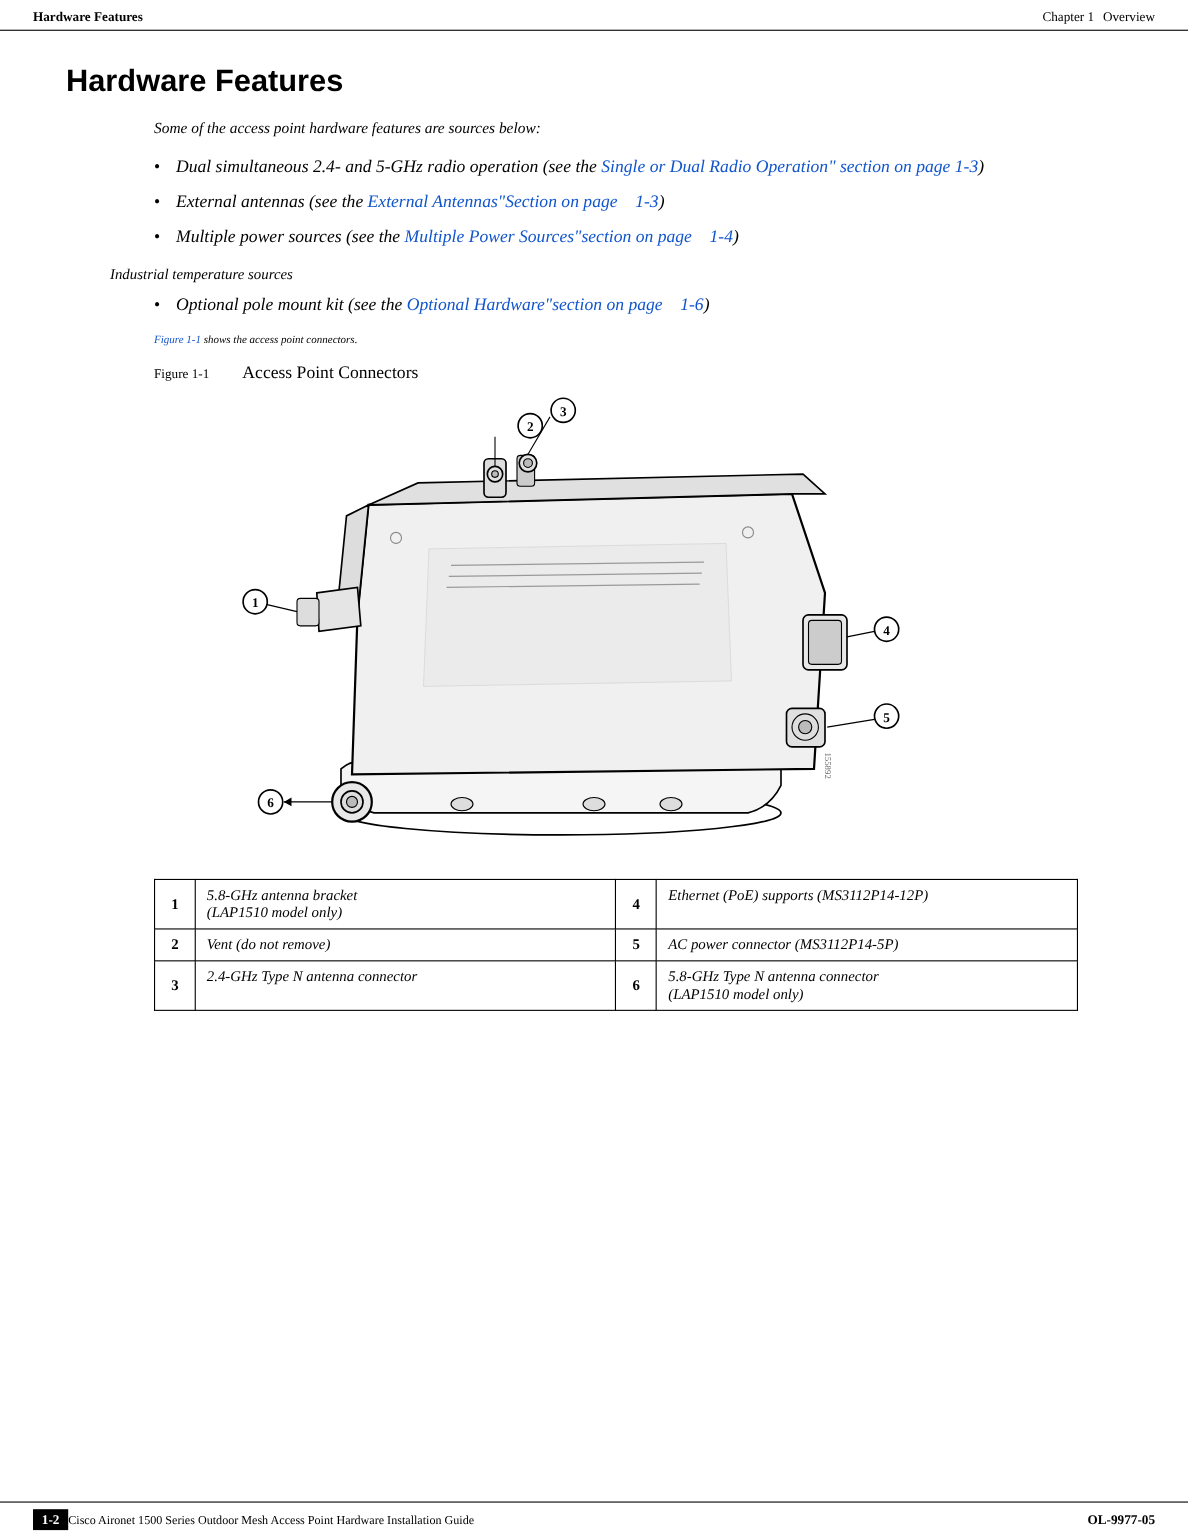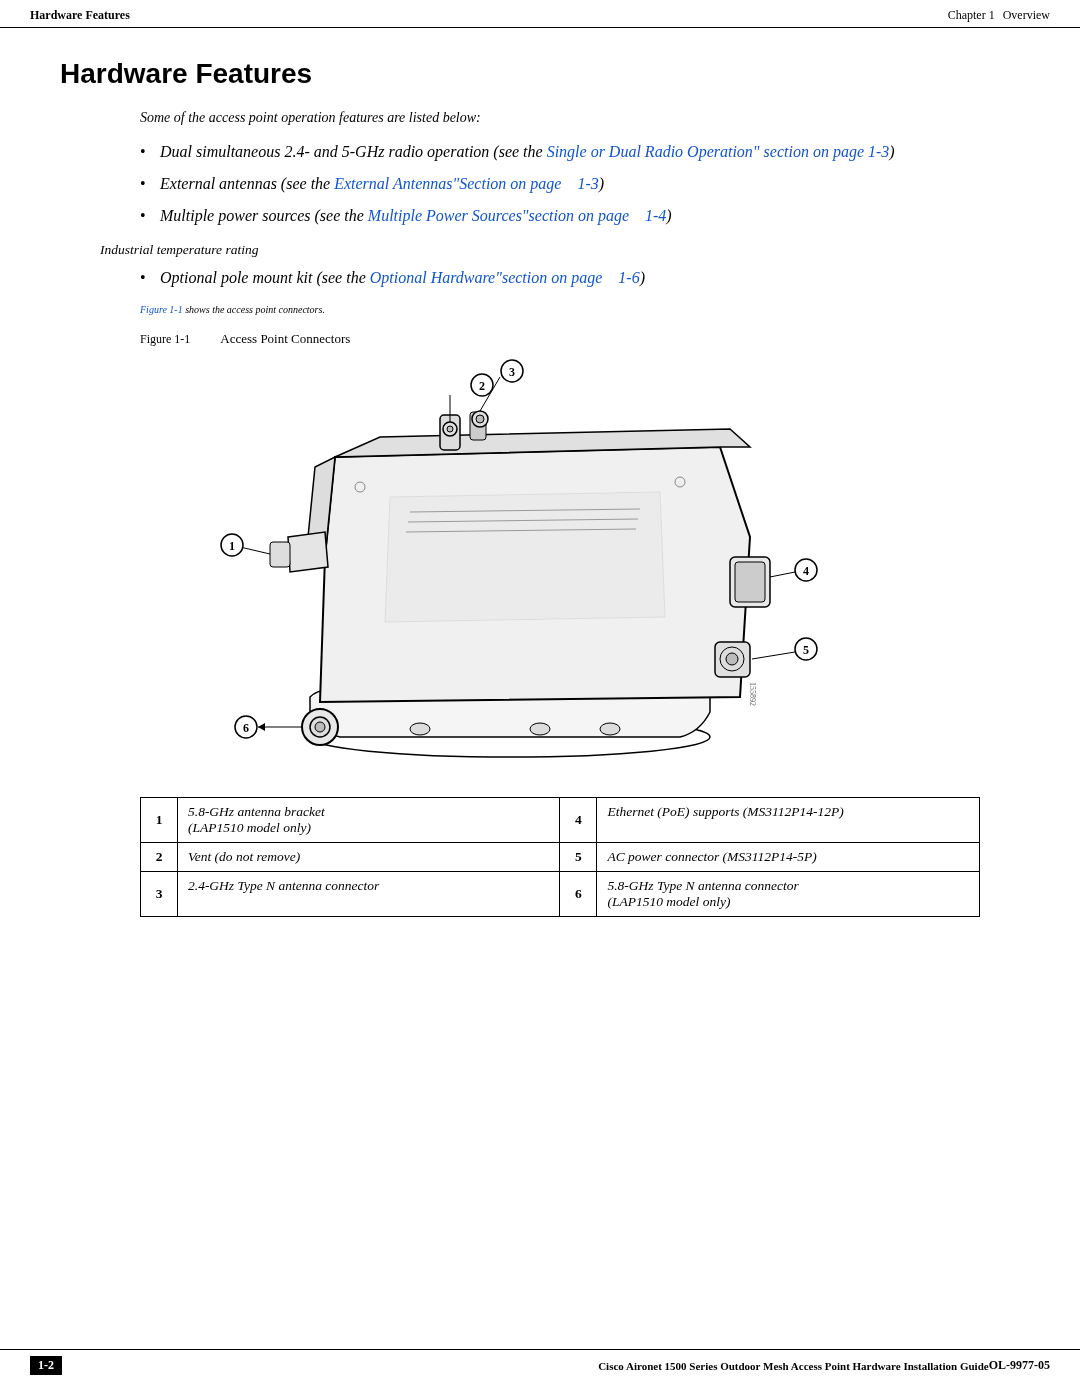--- a/index.html
+++ b/index.html
@@ -112,21 +112,21 @@
       font-size: 13px;
     }
 
     .figure-number {
       font-weight: normal;
       margin-right: 30px;
       font-size: 12px;
     }
 
     .figure-caption {
-      font-size: 13px;
+      font-size: 16px;
     }
 
     
     .diagram-area {
       position: relative;
       width: 700px;
       height: 420px;
       margin-bottom: 20px;
     }
 
@@ -160,21 +160,21 @@
       vertical-align: middle;
     }
 
     .connector-table .desc-cell {
       width: 310px;
     }
 
     
     .page-footer {
       position: absolute;
-      bottom: 16px;
+      bottom: 0;
       left: 0;
       right: 0;
       border-top: 1px solid #000;
       display: flex;
       justify-content: space-between;
       align-items: center;
       padding: 6px 30px;
     }
 
     .footer-left {
@@ -186,22 +186,22 @@
     .page-number-box {
       background: #000;
       color: #fff;
       padding: 2px 8px;
       font-size: 12px;
       font-weight: bold;
     }
 
     .footer-center {
       font-size: 11px;
-      font-weight: bold;
-      text-align: right;
+      font-weight: normal;
+      text-align: left;
       flex: 1;
     }
 
     .footer-right {
       font-size: 12px;
       font-weight: bold;
     }
   </style>
 </head>
 <body>
@@ -209,35 +209,35 @@
 <div class="page-header">
   <span class="header-left">Hardware Features</span>
   <span class="header-chapter">Chapter 1</span>
   <span>Overview</span>
 </div>
 
 <div class="main-content">
 
   <h1 class="page-section-title">Hardware Features</h1>
 
-  <p class="intro-text">Some of the access point operation features are listed below:</p>
+  <p class="intro-text">Some of the access point hardware features are sources below:</p>
 
   <ul class="bullet-list">
     <li>
       <span>Dual simultaneous 2.4- and 5-GHz radio operation (see the </span><a class="link-text">Single or Dual Radio Operation" section on page 1-3</a><span>)</span>
     </li>
     <li>
       <span>External antennas (see the </span><a class="link-text">External Antennas"Section on page &nbsp;&nbsp; 1-3</a><span>)</span>
     </li>
     <li>
       <span>Multiple power sources (see the </span><a class="link-text">Multiple Power Sources"section on page &nbsp;&nbsp; 1-4</a><span>)</span>
     </li>
   </ul>
 
-  <p class="indent-text">Industrial temperature rating</p>
+  <p class="indent-text">Industrial temperature sources</p>
 
   <ul class="bullet-list">
     <li>
       <span>Optional pole mount kit (see the </span><a class="link-text">Optional Hardware"section on page &nbsp;&nbsp; 1-6</a><span>)</span>
     </li>
   </ul>
 
   <p class="figure-ref-line">
     <a class="figure-caption-text">Figure 1-1</a><span> shows the access point connectors.</span>
   </p>

